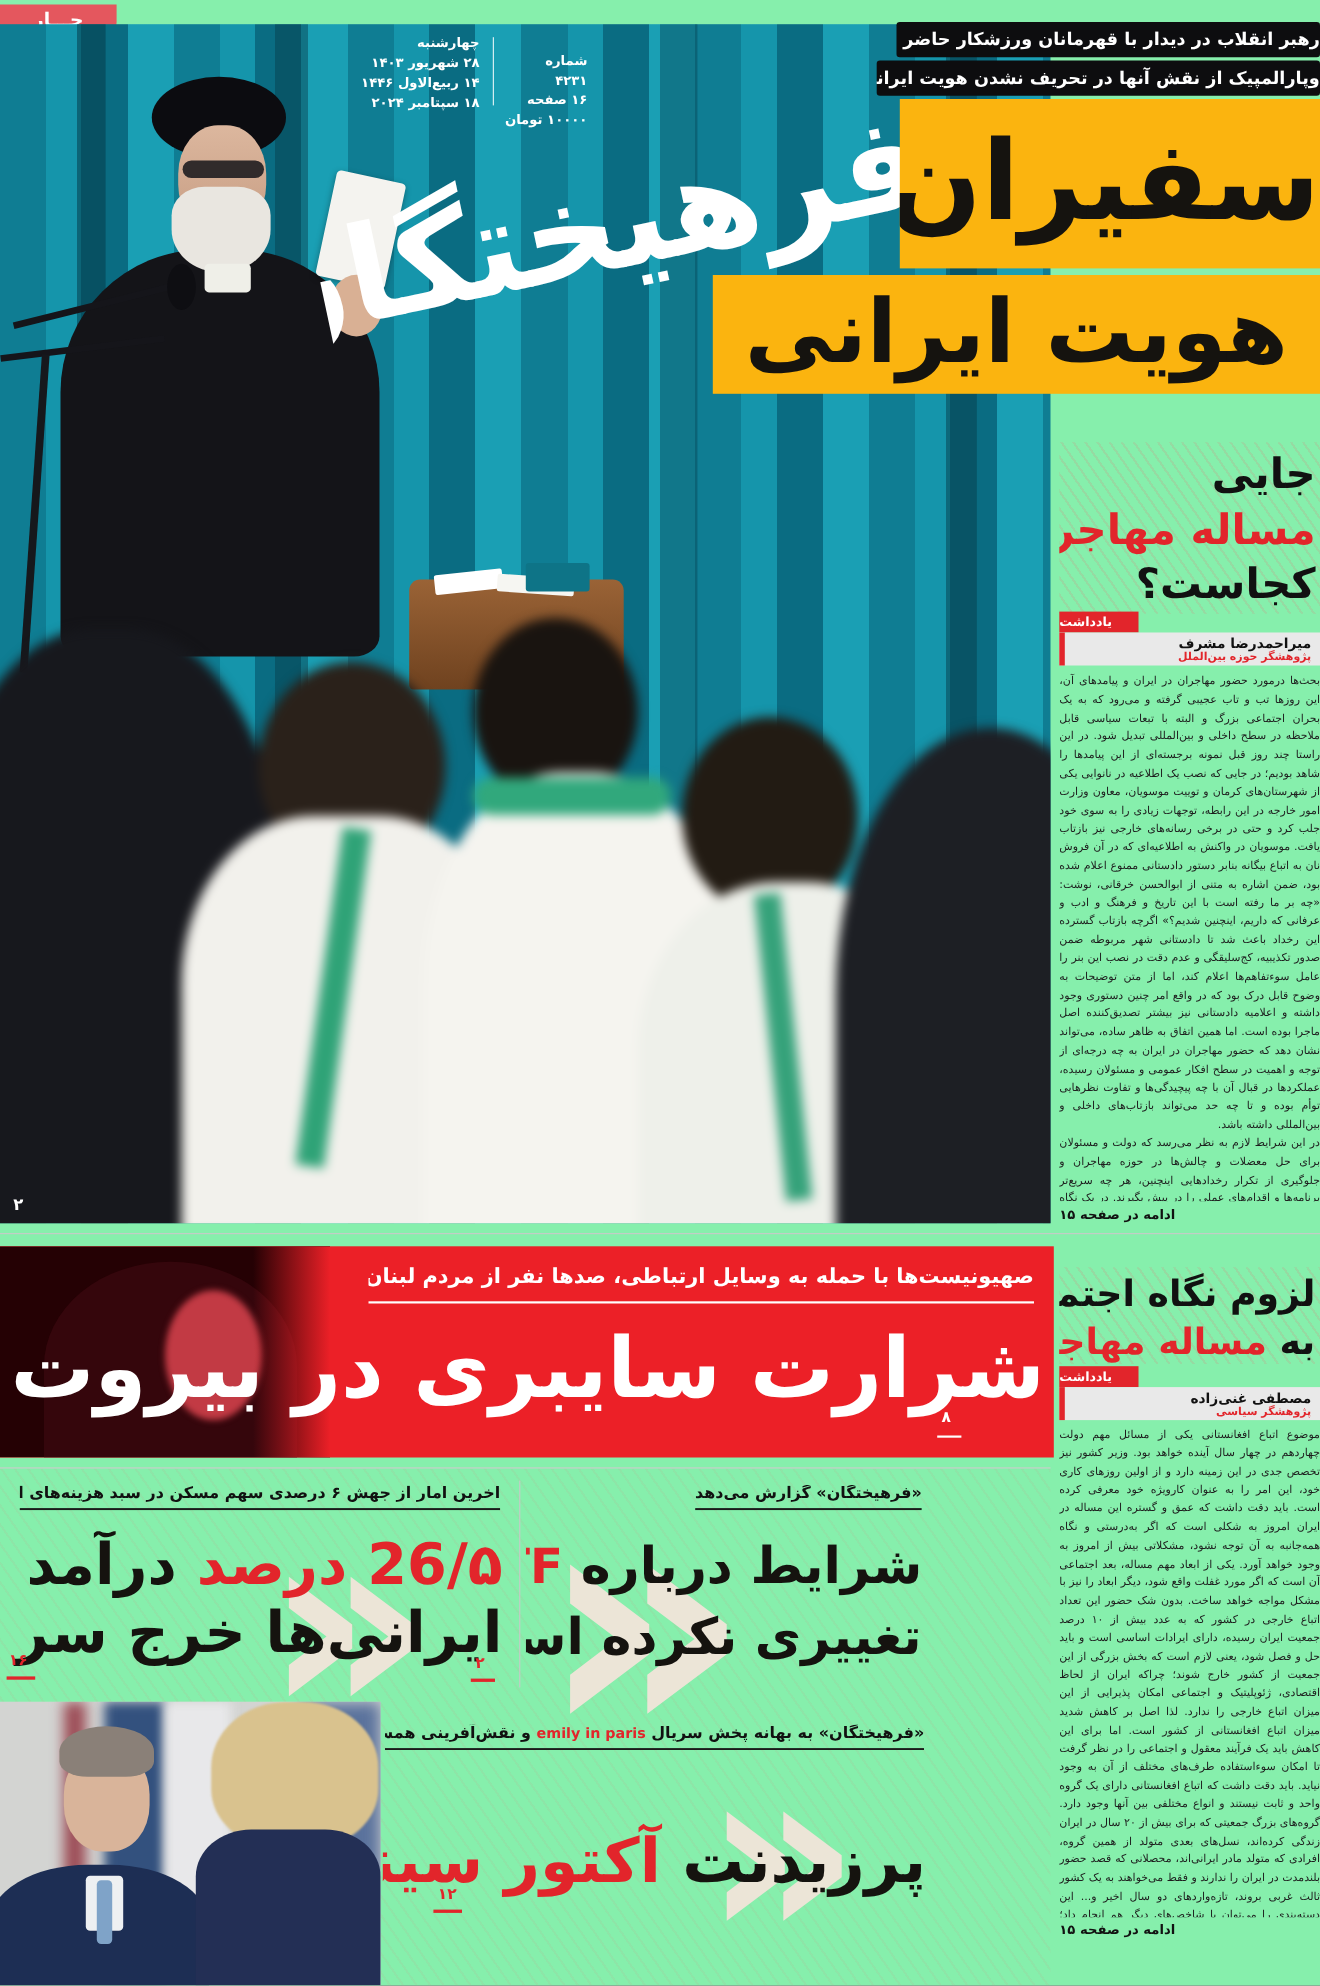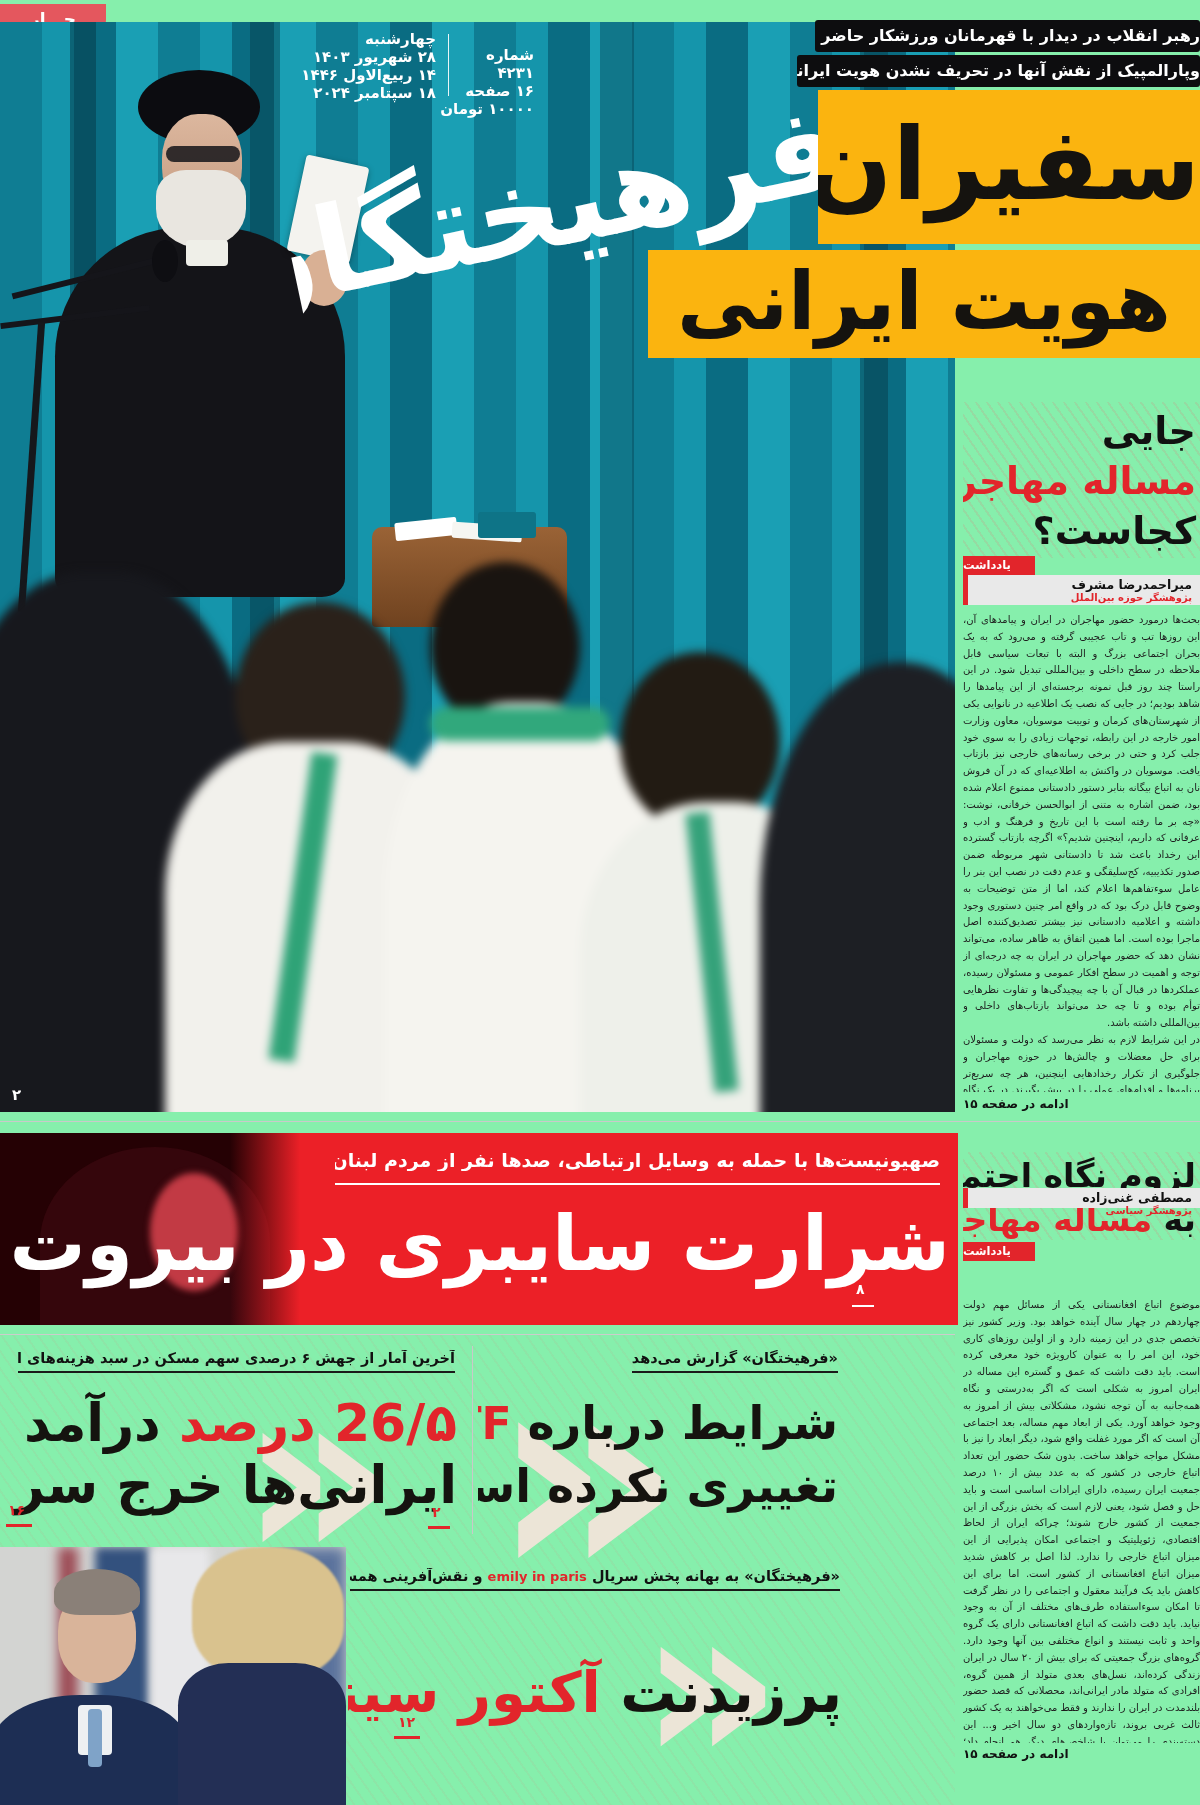--- a/index.html
+++ b/index.html
@@ -8,21 +8,21 @@
   .abs{position:absolute;}
   .hatch{background:repeating-linear-gradient(55deg, rgba(186,170,140,.30) 0 2px, transparent 2px 9px);}
   .nowrap{white-space:nowrap;overflow:hidden;}
   
   .jaaar{left:0;top:4px;width:106px;height:30px;background:#e4575e;border-radius:0 0 14px 0;
          color:#fff;font-weight:bold;font-size:17px;text-align:center;line-height:30px;}
   .photo{left:0;top:22px;width:955px;height:1090px;overflow:hidden;
          background:repeating-linear-gradient(90deg,#0f7d93 0 42px,#1595ab 42px 74px,#0a6c82 74px 116px,#1a9fb4 116px 158px);}
   .masthead{left:290px;top:55px;width:560px;height:290px;color:#fff;font-weight:bold;font-size:120px;
             text-align:center;transform:rotate(-12deg);line-height:250px;}
-  .dates{color:#fff;font-size:15px;font-weight:bold;line-height:18px;text-align:right;}
+  .dates{color:#fff;font-size:12px;font-weight:bold;line-height:18px;text-align:right;}
   .dates div{white-space:nowrap;}
   .issue-num{letter-spacing:7px;}
   .vline-white{width:1px;background:rgba(255,255,255,.9);}
   .kbar{background:#0d0d0f;color:#fff;font-weight:bold;font-size:16px;text-align:center;
         border-radius:3px;overflow:hidden;white-space:nowrap;}
   .ybox{background:#fbb40f;color:#15130f;font-weight:bold;text-align:center;overflow:hidden;white-space:nowrap;}
   
   .t-big{font-weight:bold;text-align:right;overflow:hidden;}
   .red{color:#e2252b;}
   .tag{background:#e2252b;color:#fff;font-size:11.5px;font-weight:bold;text-align:left;line-height:19px;}
@@ -146,21 +146,21 @@
   <div class="abs hairline" style="left:0;top:1121px;width:1200px;height:1px;"></div>
 
   <div class="abs hatch" style="left:963px;top:1152px;width:237px;height:88px;">
     <div class="t-big nowrap" style="font-size:33px;line-height:44px;padding:2px 4px 0 0;">لزوم نگاه اجتماعی</div>
     <div class="t-big nowrap" style="font-size:33px;line-height:44px;padding-right:4px;">
       <span>به</span>
       <span class="red">مساله مهاجران</span>
     </div>
   </div>
   <div class="abs tag" style="left:963px;top:1242px;width:72px;height:19px;">یادداشت</div>
-  <div class="abs byline" style="left:963px;top:1188px;width:237px;height:20px;padding-left:33px;">
+  <div class="abs byline" style="left:963px;top:1261px;width:237px;height:30px;padding-left:33px;">
     <div class="bl-accent"></div>
     <div class="name">مصطفی غنی‌زاده</div>
     <div class="role">پژوهشگر سیاسی</div>
   </div>
   <div class="abs bodytxt" style="left:963px;top:1297px;width:237px;height:446px;">
     <p>موضوع اتباع افغانستانی یکی از مسائل مهم دولت چهاردهم در چهار سال آینده خواهد بود. وزیر کشور نیز تخصص جدی در این زمینه دارد و از اولین روزهای کاری خود، این امر را به عنوان کارویژه خود معرفی کرده است. باید دقت داشت که عمق و گستره این مساله در ایران امروز به شکلی است که اگر به‌درستی و نگاه همه‌جانبه به آن توجه نشود، مشکلاتی بیش از امروز به وجود خواهد آورد. یکی از ابعاد مهم مساله، بعد اجتماعی آن است که اگر مورد غفلت واقع شود، دیگر ابعاد را نیز با مشکل مواجه خواهد ساخت. بدون شک حضور این تعداد اتباع خارجی در کشور که به عدد بیش از ۱۰ درصد جمعیت ایران رسیده، دارای ایرادات اساسی است و باید حل و فصل شود، یعنی لازم است که بخش بزرگی از این جمعیت از کشور خارج شوند؛ چراکه ایران از لحاظ اقتصادی، ژئوپلیتیک و اجتماعی امکان پذیرایی از این میزان اتباع خارجی را ندارد. لذا اصل بر کاهش شدید میزان اتباع افغانستانی از کشور است. اما برای این کاهش باید یک فرآیند معقول و اجتماعی را در نظر گرفت تا امکان سوءاستفاده طرف‌های مختلف از آن به وجود نیاید. باید دقت داشت که اتباع افغانستانی دارای یک گروه واحد و ثابت نیستند و انواع مختلفی بین آنها وجود دارد. گروه‌های بزرگ جمعیتی که برای بیش از ۲۰ سال در ایران زندگی کرده‌اند، نسل‌های بعدی متولد از همین گروه، افرادی که متولد مادر ایرانی‌اند، محصلانی که قصد حضور بلندمدت در ایران را ندارند و فقط می‌خواهند به یک کشور ثالث غربی بروند، تازه‌واردهای دو سال اخیر و... این دسته‌بندی را می‌توان با شاخص‌های دیگر هم انجام داد؛ برای مثال پشتون و هزاره یا نوع قشری که هر کدام از اتباع دارند، از کارگر ساده تا استادان دانشگاهی و نظامیان حکومت سابق افغانستان، خانواده نیروهای فاطمیون و... اولین کاری که نظام حکمرانی باید انجام دهد، دسته‌بندی آگاهانه و مبتنی بر داده‌های قابل اتکا در این زمینه است. نمی‌توان از یک کنار راه افتاد و هر افغانستانی را اخراج کرد.</p>
   </div>
   <div class="abs cont" style="left:963px;top:1747px;width:237px;">ادامه در صفحه ۱۵</div>
 
   <div class="abs banner">

